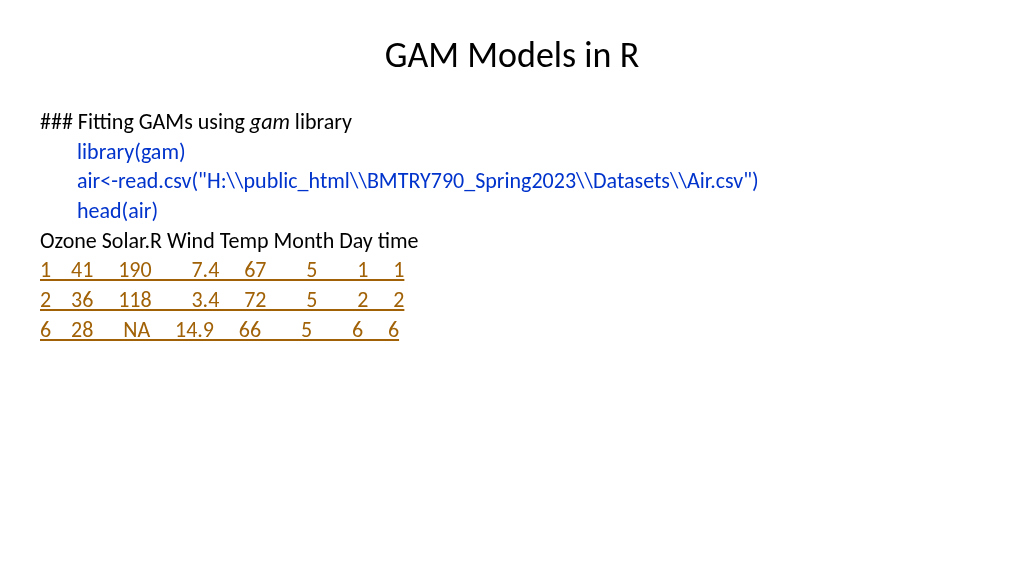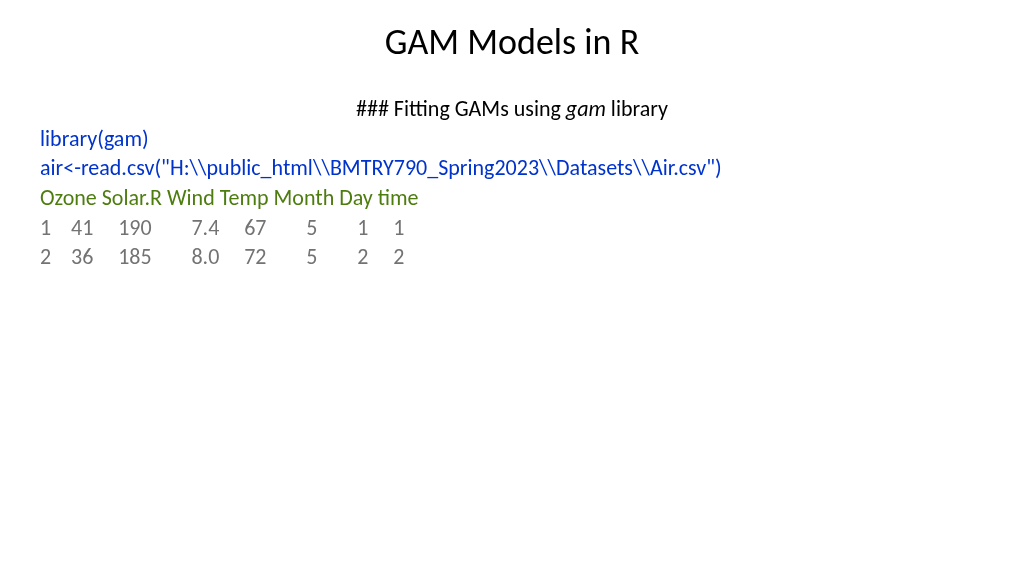--- a/index.html
+++ b/index.html
@@ -1,34 +1,36 @@
 <!DOCTYPE html>
 <html><head>
   <meta charset="utf-8">
   <style>
     * { margin: 0; padding: 0; box-sizing: border-box; }
     html, body { width: 1024px; height: 576px; background: #ffffff; font-family: Calibri, "Segoe UI", Arial, sans-serif; }
-    .slide { width: 100%; height: 100%; padding: 20px 40px; }
+    .slide { width: 100%; height: 100%; padding: 33px 40px; }
     .title { text-align: center; font-size: 36px; font-weight: 400; color: #000; margin-bottom: 30px; }
     .content { font-size: 22px; line-height: 1.35; }
-    .section-head { color: #000; text-align: center; }
+    .section-head { color: #000; }
     .section-head .italic { font-style: italic; }
-    .code { color: #0033cc; }
-    .out-header { color: #4d7c0f; }
-    .out-row { color: #737373; white-space: pre; font-family: Calibri, "Segoe UI", Arial, sans-serif; }
+    .code { color: #0033cc; margin-left: 37px; }
+    .out-header { color: #000000; }
+    .out-row { color: #a16207; white-space: pre; font-family: Calibri, "Segoe UI", Arial, sans-serif; text-decoration: underline; }
   </style>
 </head>
 <body>
 
 <div class="slide">
   <h1 class="title">GAM Models in R</h1>
 
   <div class="content">
     <div class="section-head">
       <span>### Fitting GAMs using </span><span class="italic">gam</span><span> library</span>
     </div>
     <div class="code">library(gam)</div>
     <div class="code">air&lt;-read.csv("H:\\public_html\\BMTRY790_Spring2023\\Datasets\\Air.csv")</div>
+    <div class="code">head(air)</div>
     <div class="out-header">   Ozone Solar.R Wind  Temp Month Day  time</div>
     <div class="out-row">1    41     190        7.4     67        5        1     1</div>
-    <div class="out-row">2    36     185        8.0     72        5        2     2</div>
+    <div class="out-row">2    36     118        3.4     72        5        2     2</div>
+    <div class="out-row">6    28      NA     14.9     66        5        6     6</div>
   </div>
 </div>
 
 </body></html>

